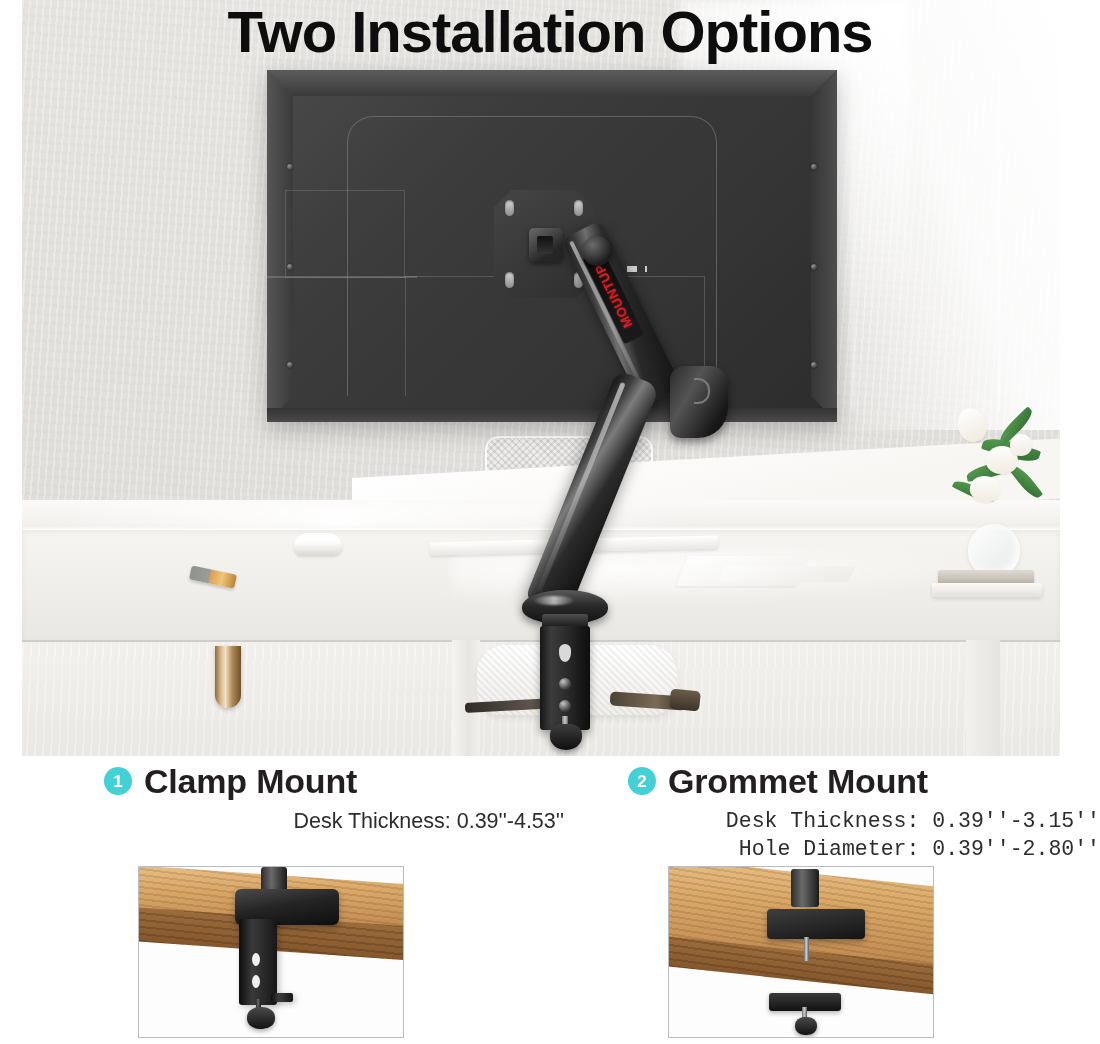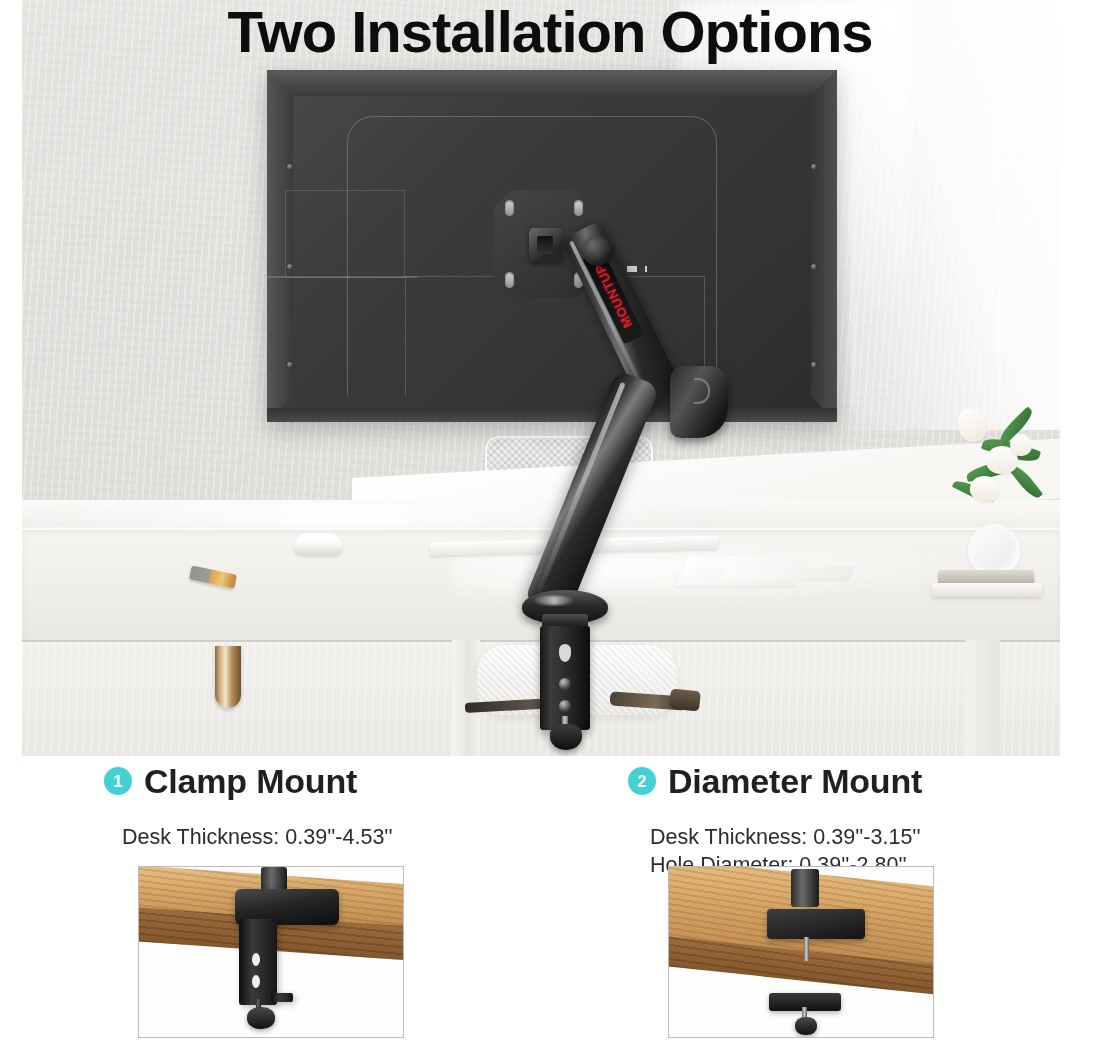--- a/index.html
+++ b/index.html
@@ -255,27 +255,27 @@
   .opt2 { left:600px; }
 
   .opt-head { display:flex; align-items:center; gap:12px; height:50px; }
   .badge { width:28px; height:28px; border-radius:50%;
     background:#43d1d6; color:#ffffff; font-size:17px; font-weight:bold;
     display:flex; align-items:center; justify-content:center; flex:0 0 auto;
     line-height:1; }
   .opt-title { font-size:34px; font-weight:bold; color:#231f20;
     letter-spacing:-.2px; white-space:nowrap; }
 
-  .opt-subs { margin-top:18px; }
+  .opt-subs { margin-top:2px;text-align:right; }
   .opt-sub { font-size:21.5px; color:#2c2c2c; line-height:1.28; white-space:nowrap; }
 
   .opt1 .opt-head { padding-left:40px; }
   .opt1 .opt-subs { padding-left:58px; }
   .opt2 .opt-head { padding-left:28px; }
-  .opt2 .opt-subs { padding-left:50px; }
+  .opt2 .opt-subs { padding-left:50px;font-family:Liberation Mono, monospace; }
 
   
   .thumb { position:absolute; width:266px; height:172px;
     border:1px solid #b9bcc0; background:#fff; overflow:hidden; }
   .thumb1 { left:138px; top:110px; }
   .thumb2 { left:668px; top:110px; }
 
   
   .tw { position:absolute; inset:0; background:#fdfdfd; }
   .wood { position:absolute; background:
@@ -418,21 +418,21 @@
         <div class="opt-title">Clamp Mount</div>
       </div>
       <div class="opt-subs">
         <div class="opt-sub">Desk Thickness: 0.39''-4.53''</div>
       </div>
     </div>
 
     <div class="option opt2">
       <div class="opt-head">
         <div class="badge">2</div>
-        <div class="opt-title">Diameter Mount</div>
+        <div class="opt-title">Grommet Mount</div>
       </div>
       <div class="opt-subs">
         <div class="opt-sub">Desk Thickness: 0.39''-3.15''</div>
         <div class="opt-sub">Hole Diameter: 0.39''-2.80''</div>
       </div>
     </div>
 
     <div class="thumb thumb1">
       <div class="tw"></div>
       <div class="wood" style="left:-6px; top:8px; width:282px; height:52px; transform:skewY(4deg);"></div>

